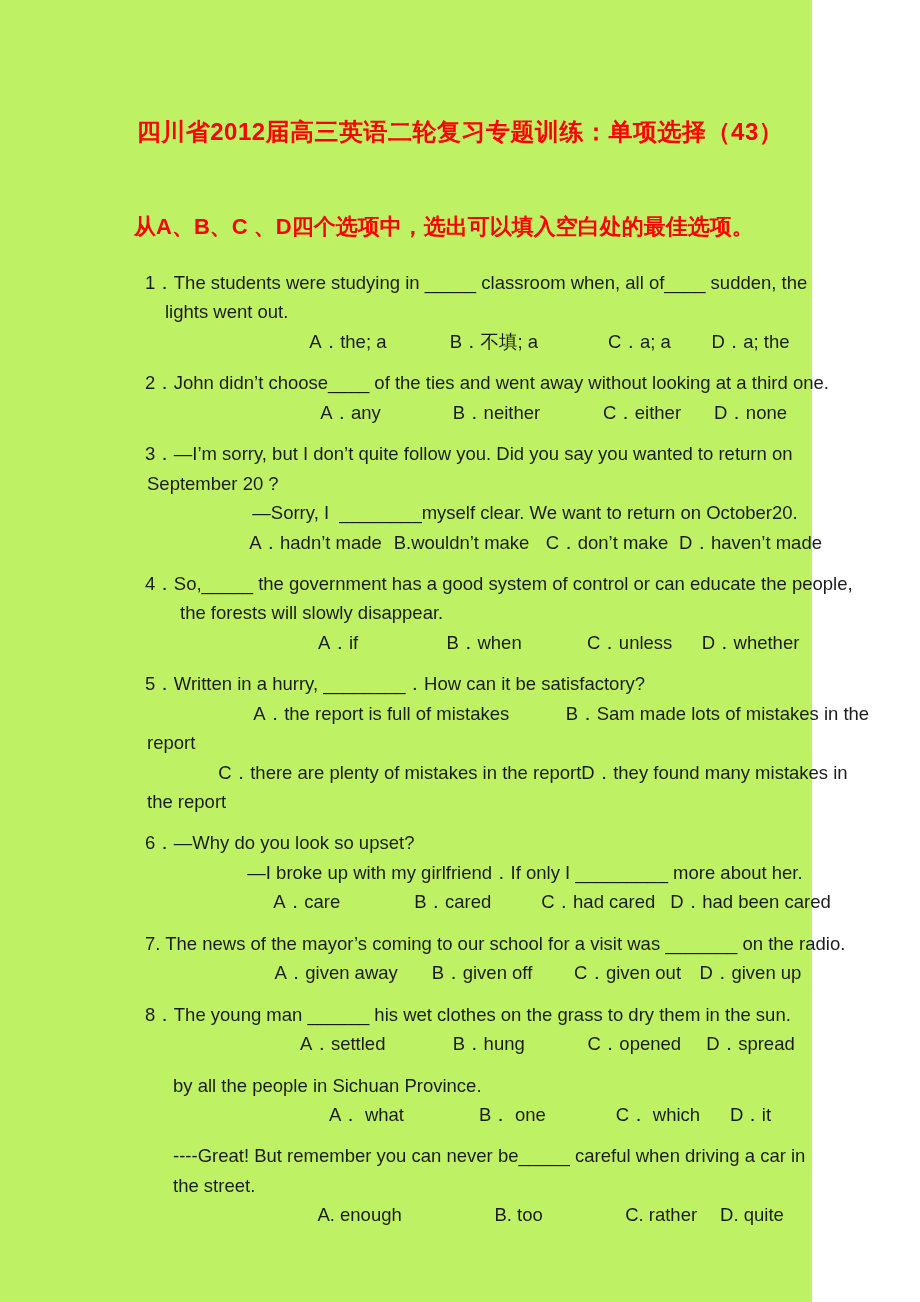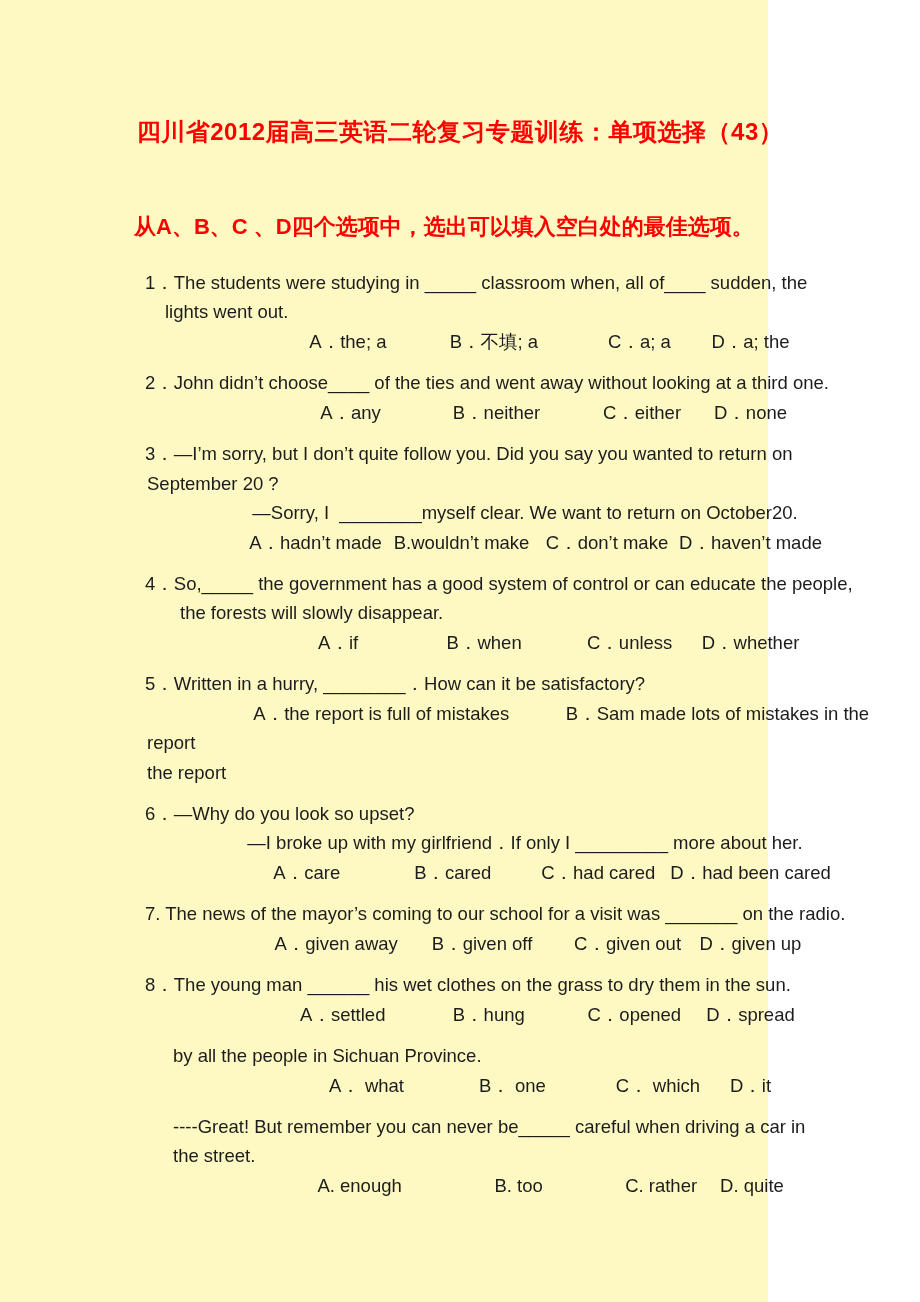--- a/index.html
+++ b/index.html
@@ -3,21 +3,21 @@
 <meta charset="utf-8">
 <style>
   html, body { margin:0; padding:0; }
   body {
     width:920px; height:1302px;
     background:#ffffff;
     font-family:"Liberation Sans","DejaVu Sans",sans-serif;
     color:#1c1c1c;
     overflow:hidden;
   }
-  .doc { position:relative; width:768px; height:1302px; background:#fef9c3; }
+  .doc { position:relative; width:768px; height:1302px; background:#bef264;padding-left:44px; }
 
   .title {
     position:absolute; top:116px; left:0; width:920px;
     text-align:center;
     font-size:24px; font-weight:bold;
     letter-spacing:0.5px;
   }
   .instruction {
     position:absolute; top:212px; left:134px;
     font-size:22px; font-weight:bold;
@@ -79,20 +79,21 @@
       </div>
       <div class="question">
         <div class="line ind-stem">4．So,_____ the government has a good system of control or can educate the people,</div>
         <div class="line ind-cont2">the forests will slowly disappear.</div>
         <div class="line options-row opts-std"><span class="opt">A．if</span><span class="opt">B．when</span><span class="opt">C．unless</span><span class="opt">D．whether</span></div>
       </div>
       <div class="question">
         <div class="line ind-stem">5．Written in a hurry, ________．How can it be satisfactory?</div>
         <div class="line options-row opts-q5ab"><span class="opt">A．the report is full of mistakes</span><span class="opt">B．Sam made lots of mistakes in the</span></div>
         <div class="line ind-wrap">report</div>
+        <div class="line options-row opts-q5cd"><span class="opt">C．there are plenty of mistakes in the report</span><span class="opt">D．they found many mistakes in</span></div>
         <div class="line ind-wrap">the report</div>
       </div>
       <div class="question">
         <div class="line ind-stem">6．—Why do you look so upset?</div>
         <div class="line ind-dash">—I broke up with my girlfriend．If only I _________ more about her.</div>
         <div class="line options-row opts-std"><span class="opt">A．care</span><span class="opt">B．cared</span><span class="opt">C．had cared</span><span class="opt">D．had been cared</span></div>
       </div>
       <div class="question">
         <div class="line ind-stem">7. The news of the mayor’s coming to our school for a visit was _______ on the radio.</div>
         <div class="line options-row opts-std"><span class="opt">A．given away</span><span class="opt">B．given off</span><span class="opt">C．given out</span><span class="opt">D．given up</span></div>

